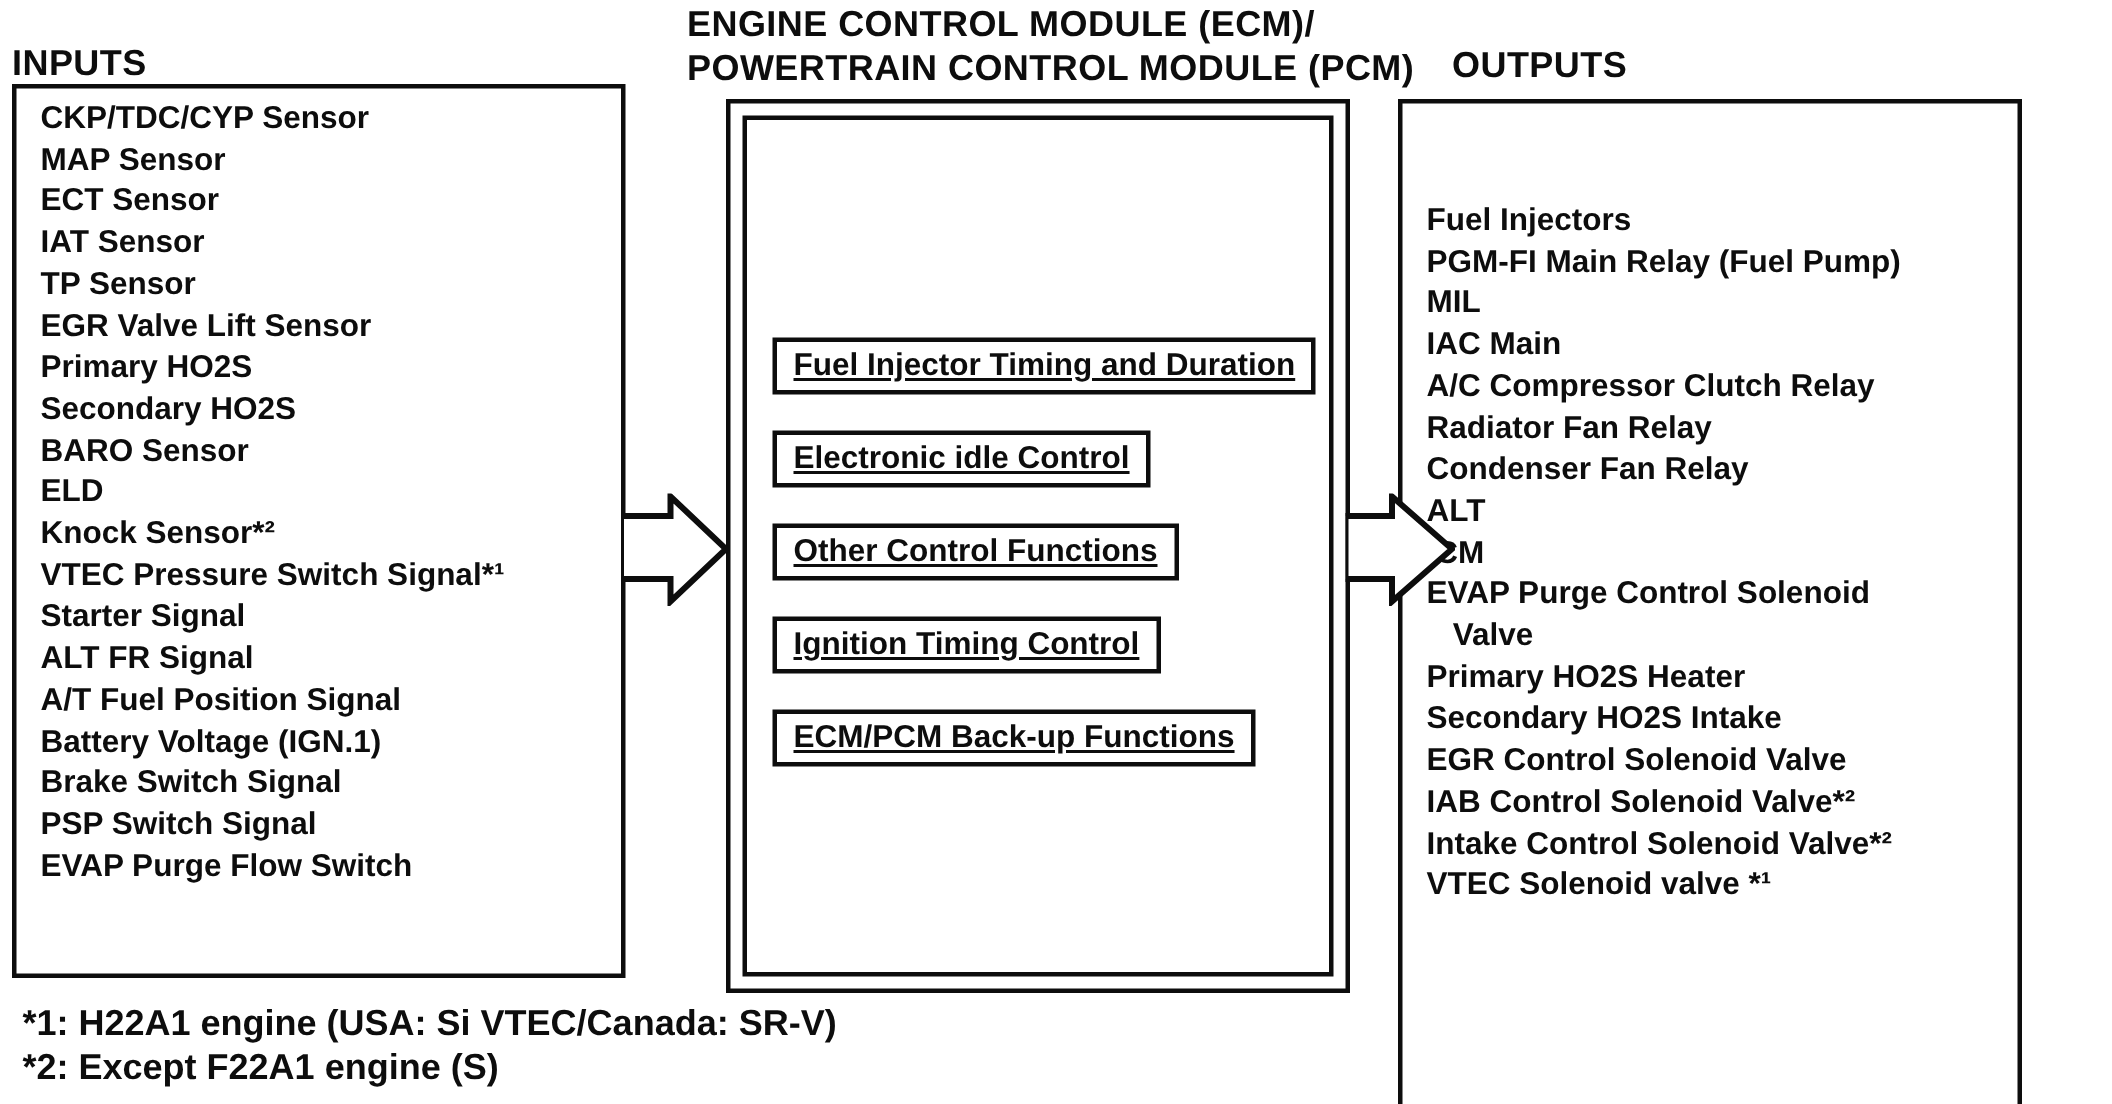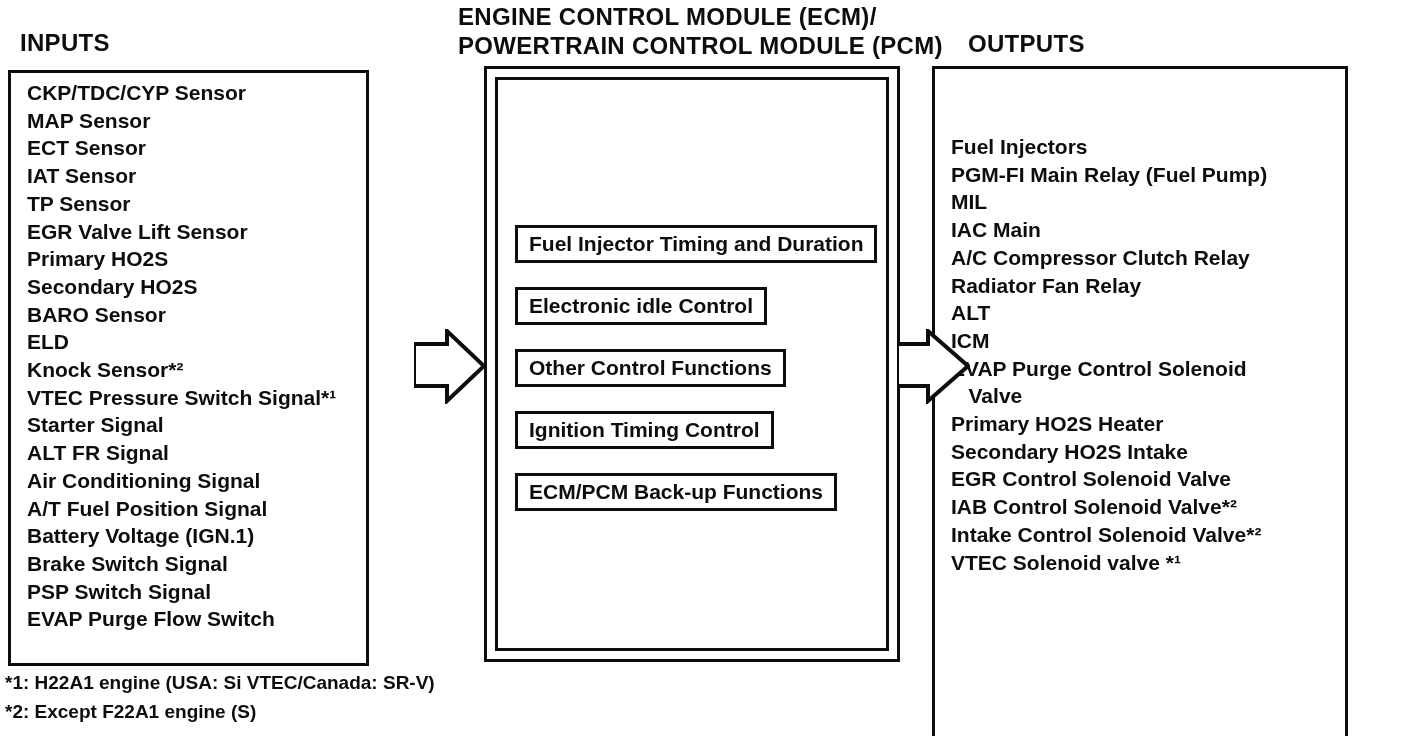--- a/index.html
+++ b/index.html
@@ -13,31 +13,31 @@
     font-weight: 700;
     overflow: hidden;
   }
   .heading {
     position: absolute;
     font-size: 24px;
     line-height: 26px;
     letter-spacing: 0.3px;
     white-space: nowrap;
   }
-  .inputs-heading  { left: 20px;   top: 30px; text-align: right; }
+  .inputs-heading  { left: 8px;   top: 30px; text-align: right; }
   .outputs-heading { left: 968px; top: 31px; }
   .ecm-title       { left: 458px; top: 2px; line-height: 29px; }
 
   .box {
     position: absolute;
     border: 3px solid #0d0d0d;
     box-sizing: border-box;
     background: #ffffff;
   }
-  .inputs-box  { left: 8px;   top: 70px; width: 361px; height: 596px; }
+  .inputs-box  { left: 8px;   top: 56px; width: 409px; height: 596px; }
   .ecm-outer   { left: 484px; top: 66px; width: 416px; height: 596px; padding: 8px; }
   .outputs-box { left: 932px; top: 66px; width: 416px; height: 684px; }
 
   .ecm-inner {
     border: 3px solid #0d0d0d;
     box-sizing: border-box;
     width: 100%;
     height: 100%;
     padding: 145px 0 0 17px;
   }
@@ -46,40 +46,40 @@
     list-style: none;
     margin: 0;
     padding: 0;
     font-size: 21px;
     line-height: 27.7px;
   }
   .inputs-box ul.plain  { padding: 6px 4px 0 16px; }
   .outputs-box ul.plain { padding: 64px 4px 0 16px; }
   ul.plain li { white-space: pre-wrap; }
 
-  .fn-list { font-size: 21px; }
+  .fn-list { font-size: 21px; text-decoration: underline; }
   .fn-box {
     width: fit-content;
     border: 3px solid #0d0d0d;
     padding: 2px 11px 3px 11px;
     margin: 0 0 24px 0;
     line-height: 27px;
     white-space: nowrap;
     background: #ffffff;
   }
 
   .flow-arrow { position: absolute; }
   .arrow-1 { left: 414px; top: 329px; }
   .arrow-2 { left: 897px; top: 329px; }
 
   .footnotes {
     position: absolute;
-    left: 5px;
+    left: 15px;
     top: 669px;
-    font-size: 19px;
+    font-size: 24px;
     line-height: 28.5px;
     white-space: nowrap;
   }
 </style>
 </head>
 <body>
 
 <div class="page">
 
   <div class="heading inputs-heading">INPUTS</div>
@@ -100,21 +100,20 @@
         <li>TP Sensor</li>
         <li>EGR Valve Lift Sensor</li>
         <li>Primary HO2S</li>
         <li>Secondary HO2S</li>
         <li>BARO Sensor</li>
         <li>ELD</li>
         <li>Knock Sensor*²</li>
         <li>VTEC Pressure Switch Signal*¹</li>
         <li>Starter Signal</li>
         <li>ALT FR Signal</li>
-        <li>Air Conditioning Signal</li>
         <li>A/T Fuel Position Signal</li>
         <li>Battery Voltage (IGN.1)</li>
         <li>Brake Switch Signal</li>
         <li>PSP Switch Signal</li>
         <li>EVAP Purge Flow Switch</li>
       </ul>
   </div>
 
   <div class="box ecm-outer">
     <div class="ecm-inner">
@@ -129,20 +128,21 @@
   </div>
 
   <div class="box outputs-box">
     <ul class="plain">
         <li>Fuel Injectors</li>
         <li>PGM-FI Main Relay (Fuel Pump)</li>
         <li>MIL</li>
         <li>IAC Main</li>
         <li>A/C Compressor Clutch Relay</li>
         <li>Radiator Fan Relay</li>
+        <li>Condenser Fan Relay</li>
         <li>ALT</li>
         <li>ICM</li>
         <li>EVAP Purge Control Solenoid
    Valve</li>
         <li>Primary HO2S Heater</li>
         <li>Secondary HO2S Intake</li>
         <li>EGR Control Solenoid Valve</li>
         <li>IAB Control Solenoid Valve*²</li>
         <li>Intake Control Solenoid Valve*²</li>
         <li>VTEC Solenoid valve *¹</li>

